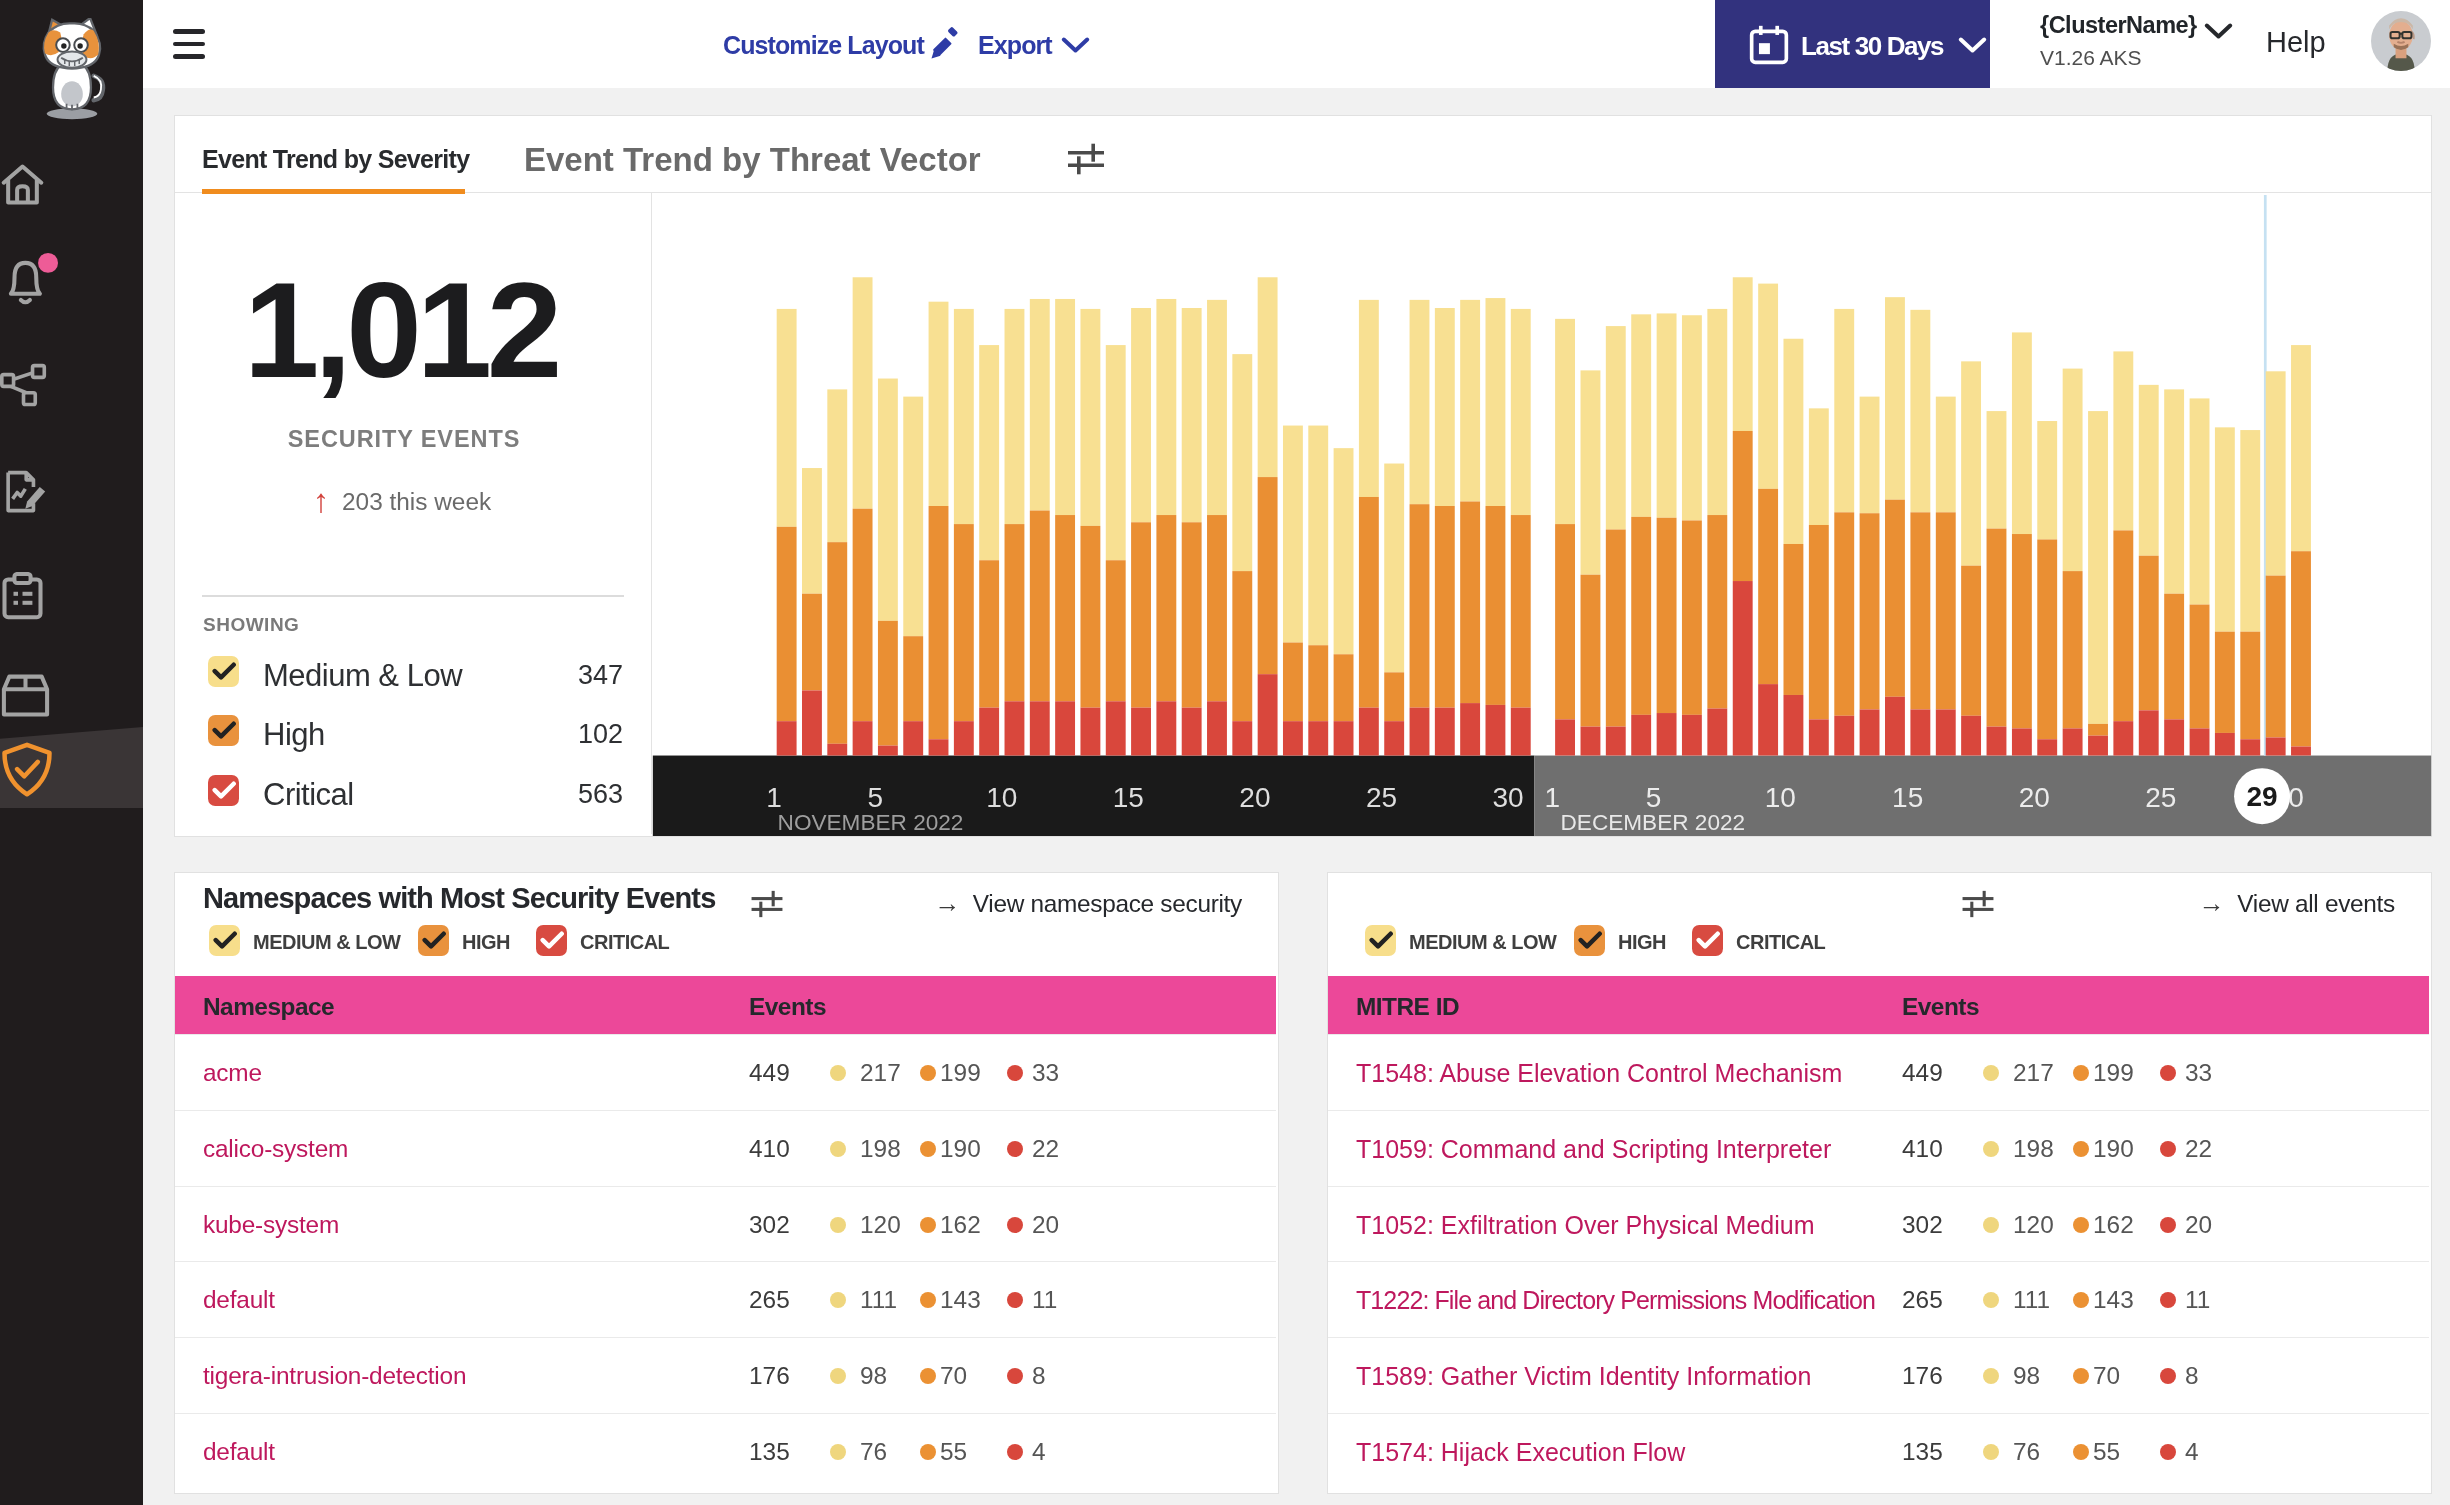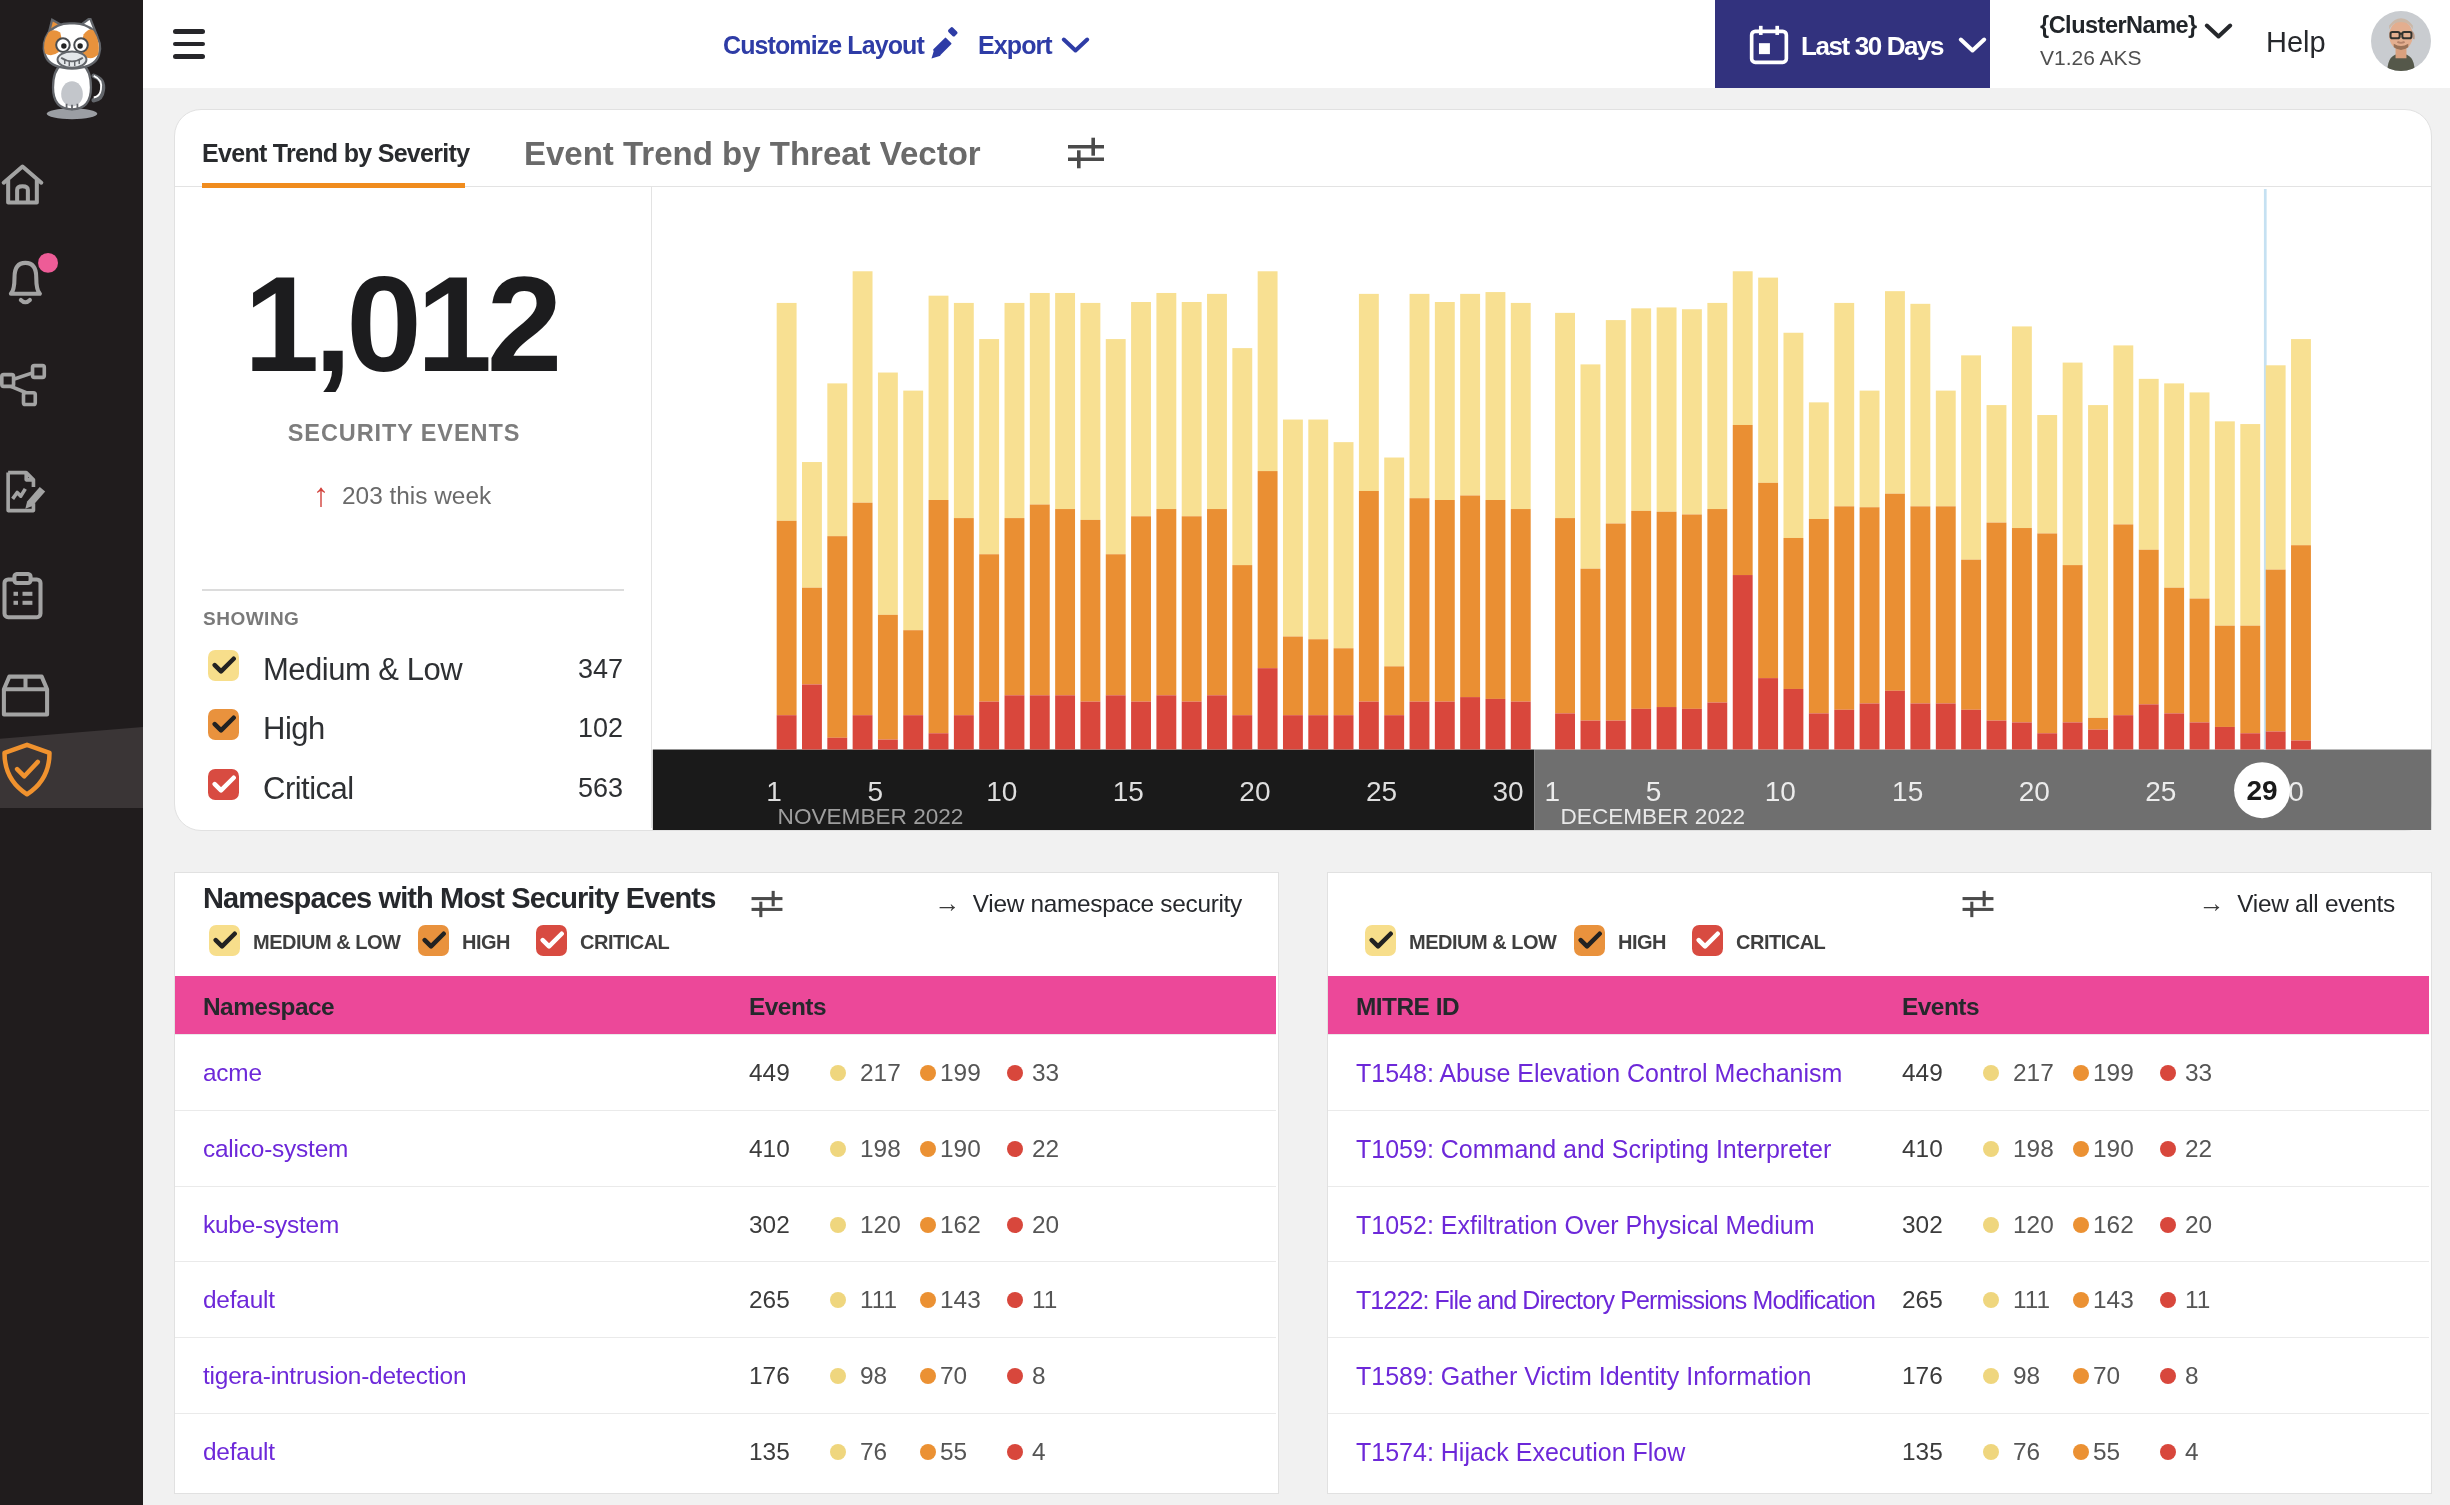--- a/index.html
+++ b/index.html
@@ -15,21 +15,21 @@
 #htitle { position:absolute; left:86px; top:19px; font-size:41px; font-weight:700; color:#212529; letter-spacing:-1.5px; }
 .hlink { position:absolute; top:31px; font-size:25px; font-weight:700; color:#2e3ca6; letter-spacing:-0.9px; }
 #datebtn { position:absolute; left:1572px; top:0; width:275px; height:88px; background:#32327e; color:#fff; }
 #datebtn .txt { position:absolute; left:86px; top:31px; font-size:26px; font-weight:700; color:#fff; letter-spacing:-1.4px; }
 #cluster { position:absolute; left:1897px; top:11.8px; }
 #cluster .name { font-size:23.5px; font-weight:700; color:#212529; letter-spacing:-0.5px; }
 #cluster .ver { font-size:21px; color:#4f4f4f; margin-top:7.2px; }
 #help { position:absolute; left:2123px; top:26px; font-size:29px; color:#26282c; }
 
 .card { position:absolute; background:#fff; border:1.8px solid #e1e1e1; }
-#topcard { left:174px; top:109px; width:2258px; height:722px;border-radius:27px; }
+#topcard { left:174px; top:115px; width:2258px; height:722px; }
 #tabs { position:absolute; left:0; top:0; width:100%; height:77px; border-bottom:1.8px solid #e3e3e3; }
 .tab { position:absolute; }
 #tab1 { left:27px; top:29px; font-size:25px; letter-spacing:-0.7px; font-weight:700; color:#292b2e; }
 #tab1u { position:absolute; left:27px; top:73px; width:263px; height:5.4px; background:#f08c1e; }
 #tab2 { left:349px; top:25px; font-size:33px; letter-spacing:0px; font-weight:700; color:#6a6a6a; }
 
 #statp { position:absolute; left:0; top:77px; width:477px; height:641px; border-right:1.8px solid #e3e3e3; }
 #bignum { position:absolute; left:-12.7px; top:69px; width:100%; text-align:center; font-size:136px; font-weight:700; color:#1c1c1e; letter-spacing:-5.4px; line-height:1; }
 #seclab { position:absolute; left:-9px; top:233px; width:100%; text-align:center; font-size:23.5px; font-weight:700; color:#7d7d7d; letter-spacing:0.9px; }
 #weeklab { position:absolute; left:-11px; top:287px; width:100%; text-align:center; font-size:24.4px; color:#6a6a6a; }
@@ -52,21 +52,21 @@
 .viewlink { position:absolute; top:14.5px; right:36px; font-size:24.4px; color:#26282c; white-space:nowrap; letter-spacing:-0.3px; }
 .viewlink .ar { color:#3a3a3a; margin-right:12.7px; font-size:26px; }
 .fchip { position:absolute; top:52px; height:33px; }
 .fchip .fbox { position:absolute; left:0; top:0; width:31px; height:31px; border-radius:7.2px; }
 .fchip .fbox svg { position:absolute; left:3.6px; top:5.4px; }
 .fchip .flab { position:absolute; left:44px; top:6.3px; font-size:20px; font-weight:700; color:#3f3f3f; letter-spacing:-0.5px; white-space:nowrap; }
 .thead { position:absolute; left:0px; top:103px; width:1101px; height:59px; background:#ec4899; }
 .thead .c1 { position:absolute; left:28px; top:17px; font-size:24.4px; font-weight:700; color:#26282c; letter-spacing:-0.5px; }
 .thead .c2 { position:absolute; left:574px; top:17px; font-size:24.4px; font-weight:700; color:#26282c; letter-spacing:-0.5px; }
 .trow { position:absolute; left:0; width:1101px; height:76px; border-top:1.8px solid #eaeaea; }
-.trow .nm { position:absolute; left:28px; top:23.5px; font-size:24.4px; color:#6d28d9; white-space:nowrap; letter-spacing:-0.2px; }
+.trow .nm { position:absolute; left:28px; top:23.5px; font-size:24.4px; color:#be185d; white-space:nowrap; letter-spacing:-0.2px; }
 #mitrecard .trow .nm { font-size:25px; letter-spacing:0px; }
 #mitrecard .btitle { font-size:28px; letter-spacing:-0.7px; }
 .trow .v1 { position:absolute; left:574px; top:24.4px; font-size:24.4px; color:#3b3b3b; }
 .trow .v2 { position:absolute; left:685px; top:24.4px; font-size:24.4px; color:#555; }
 .trow .v3 { position:absolute; left:765px; top:24.4px; font-size:24.4px; color:#555; }
 .trow .v4 { position:absolute; left:857px; top:24.4px; font-size:24.4px; color:#555; }
 .dot { position:absolute; top:30px; width:16.3px; height:16.3px; border-radius:50%; }
 .dot-y { background:#efd67e; left:655px; }
 .dot-o { background:#eb9133; left:745px; }
 .dot-r { background:#d8473c; left:832px; }

